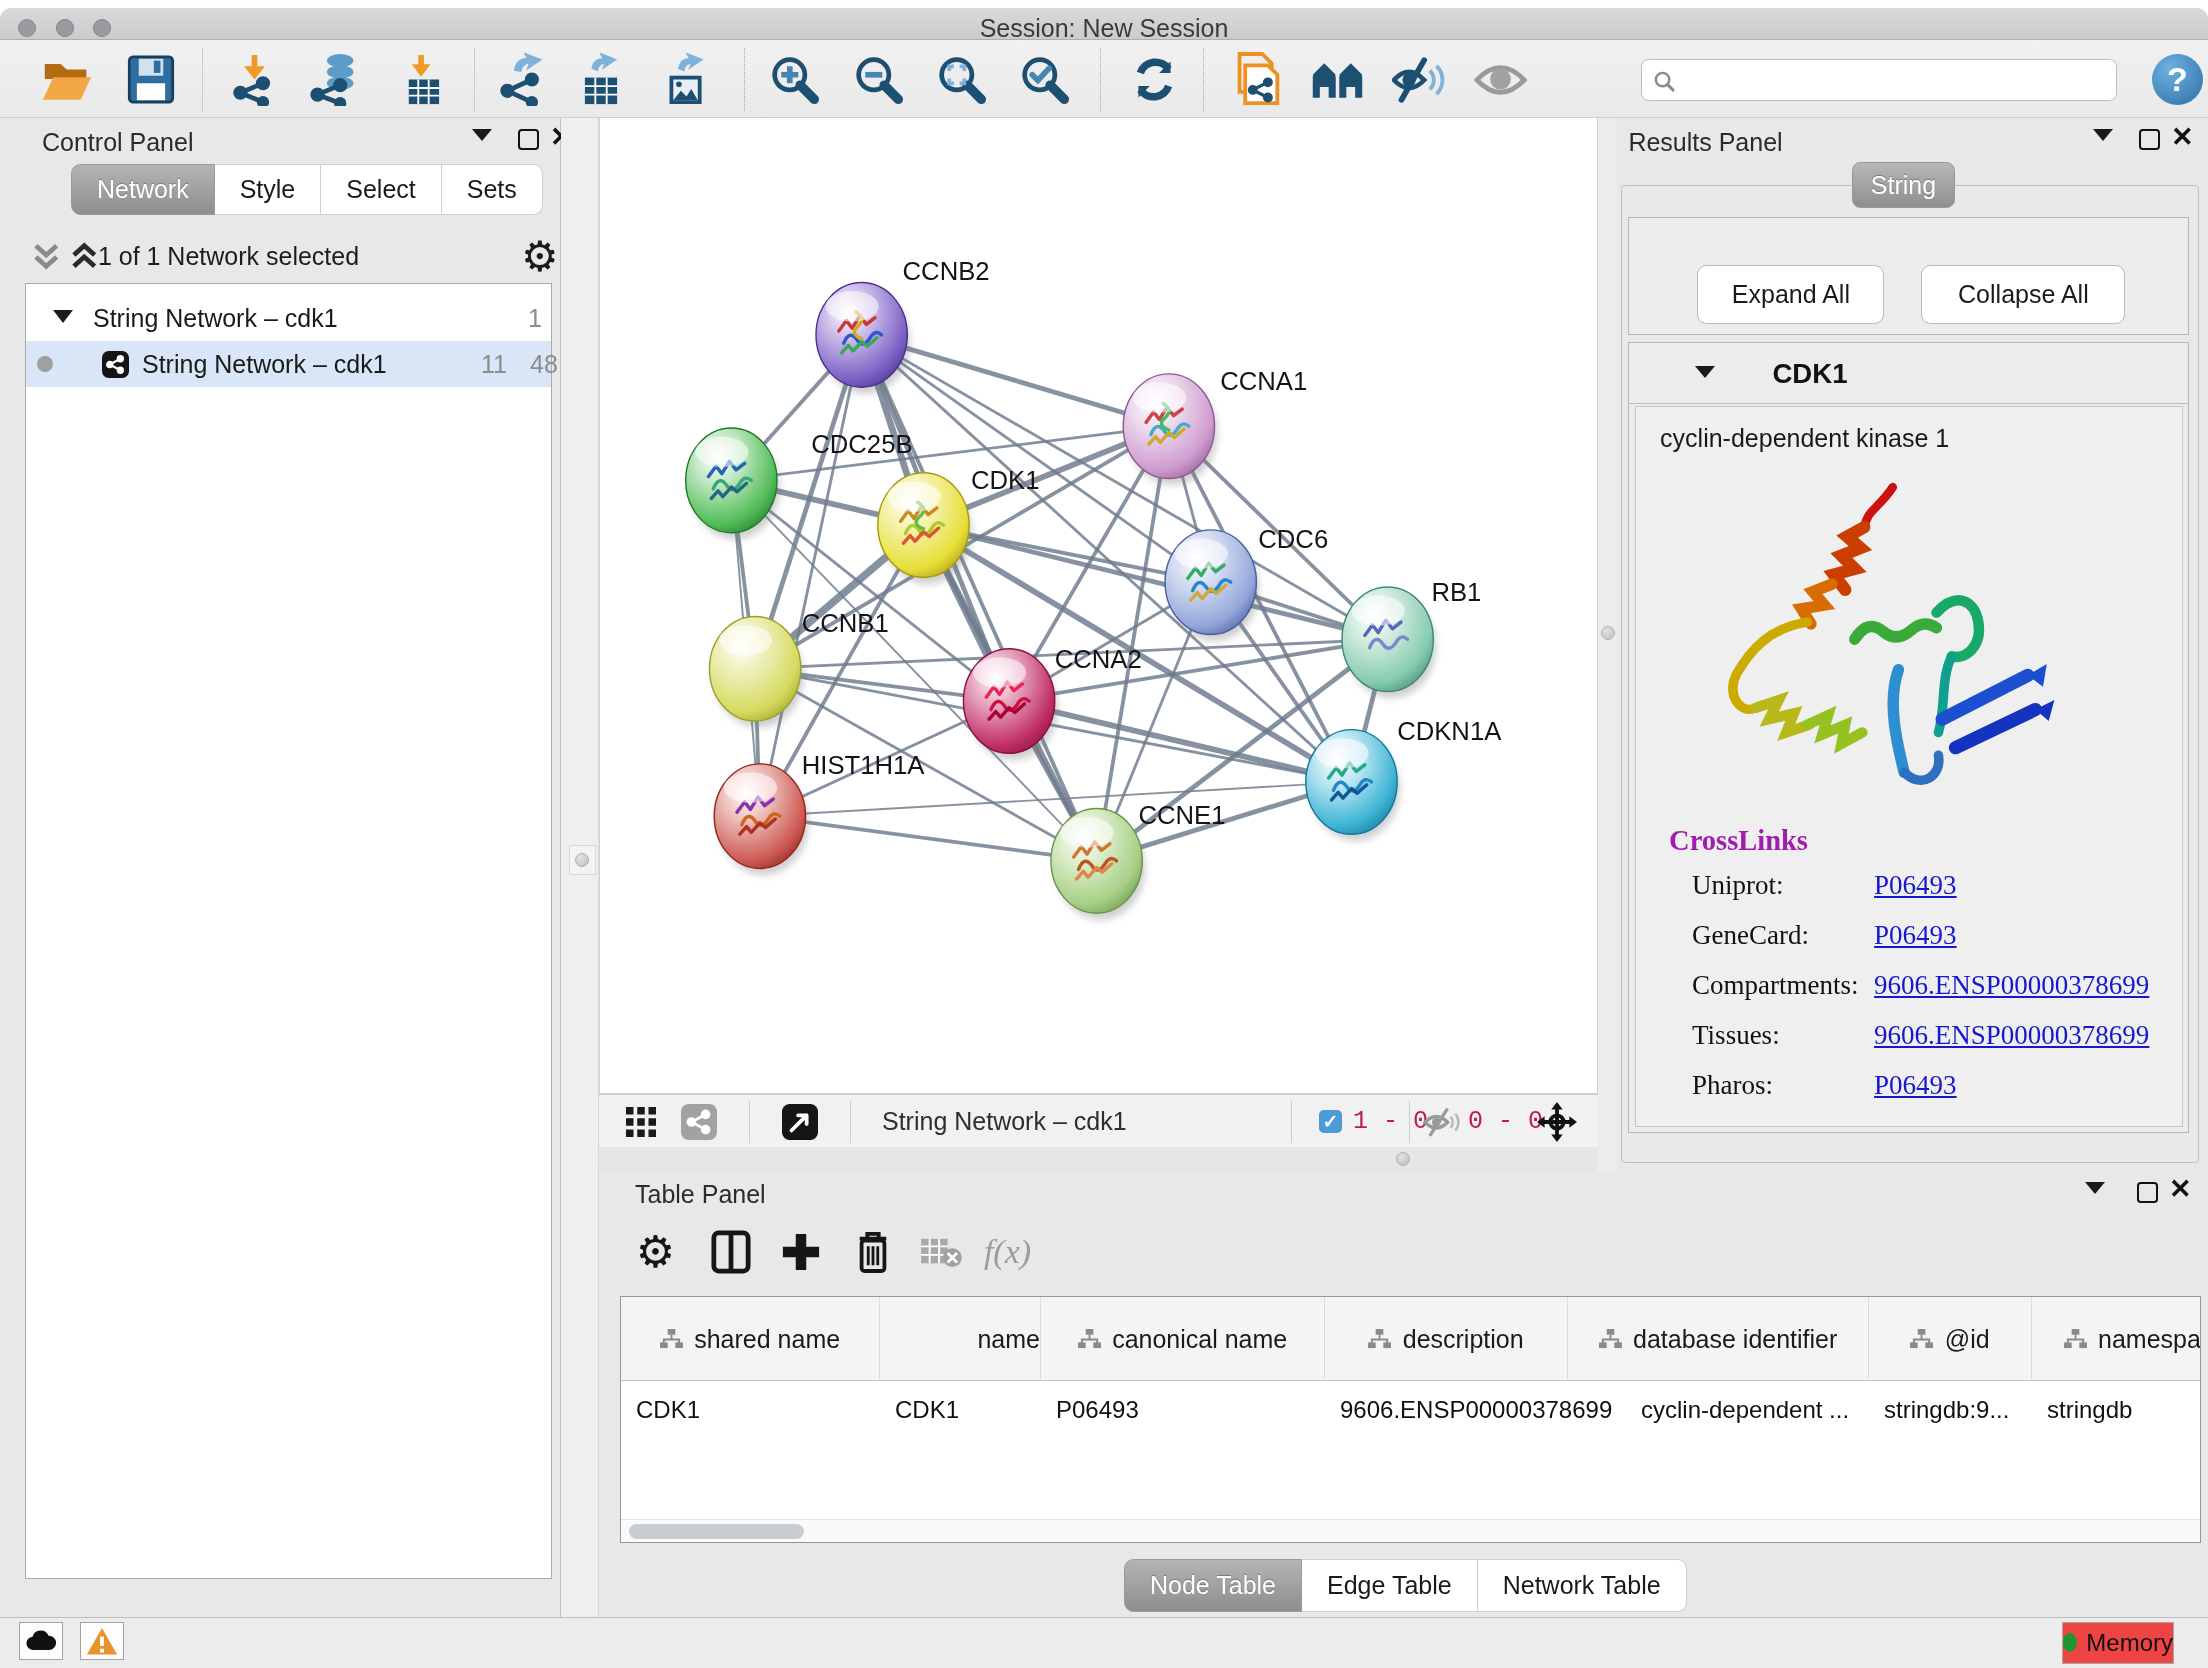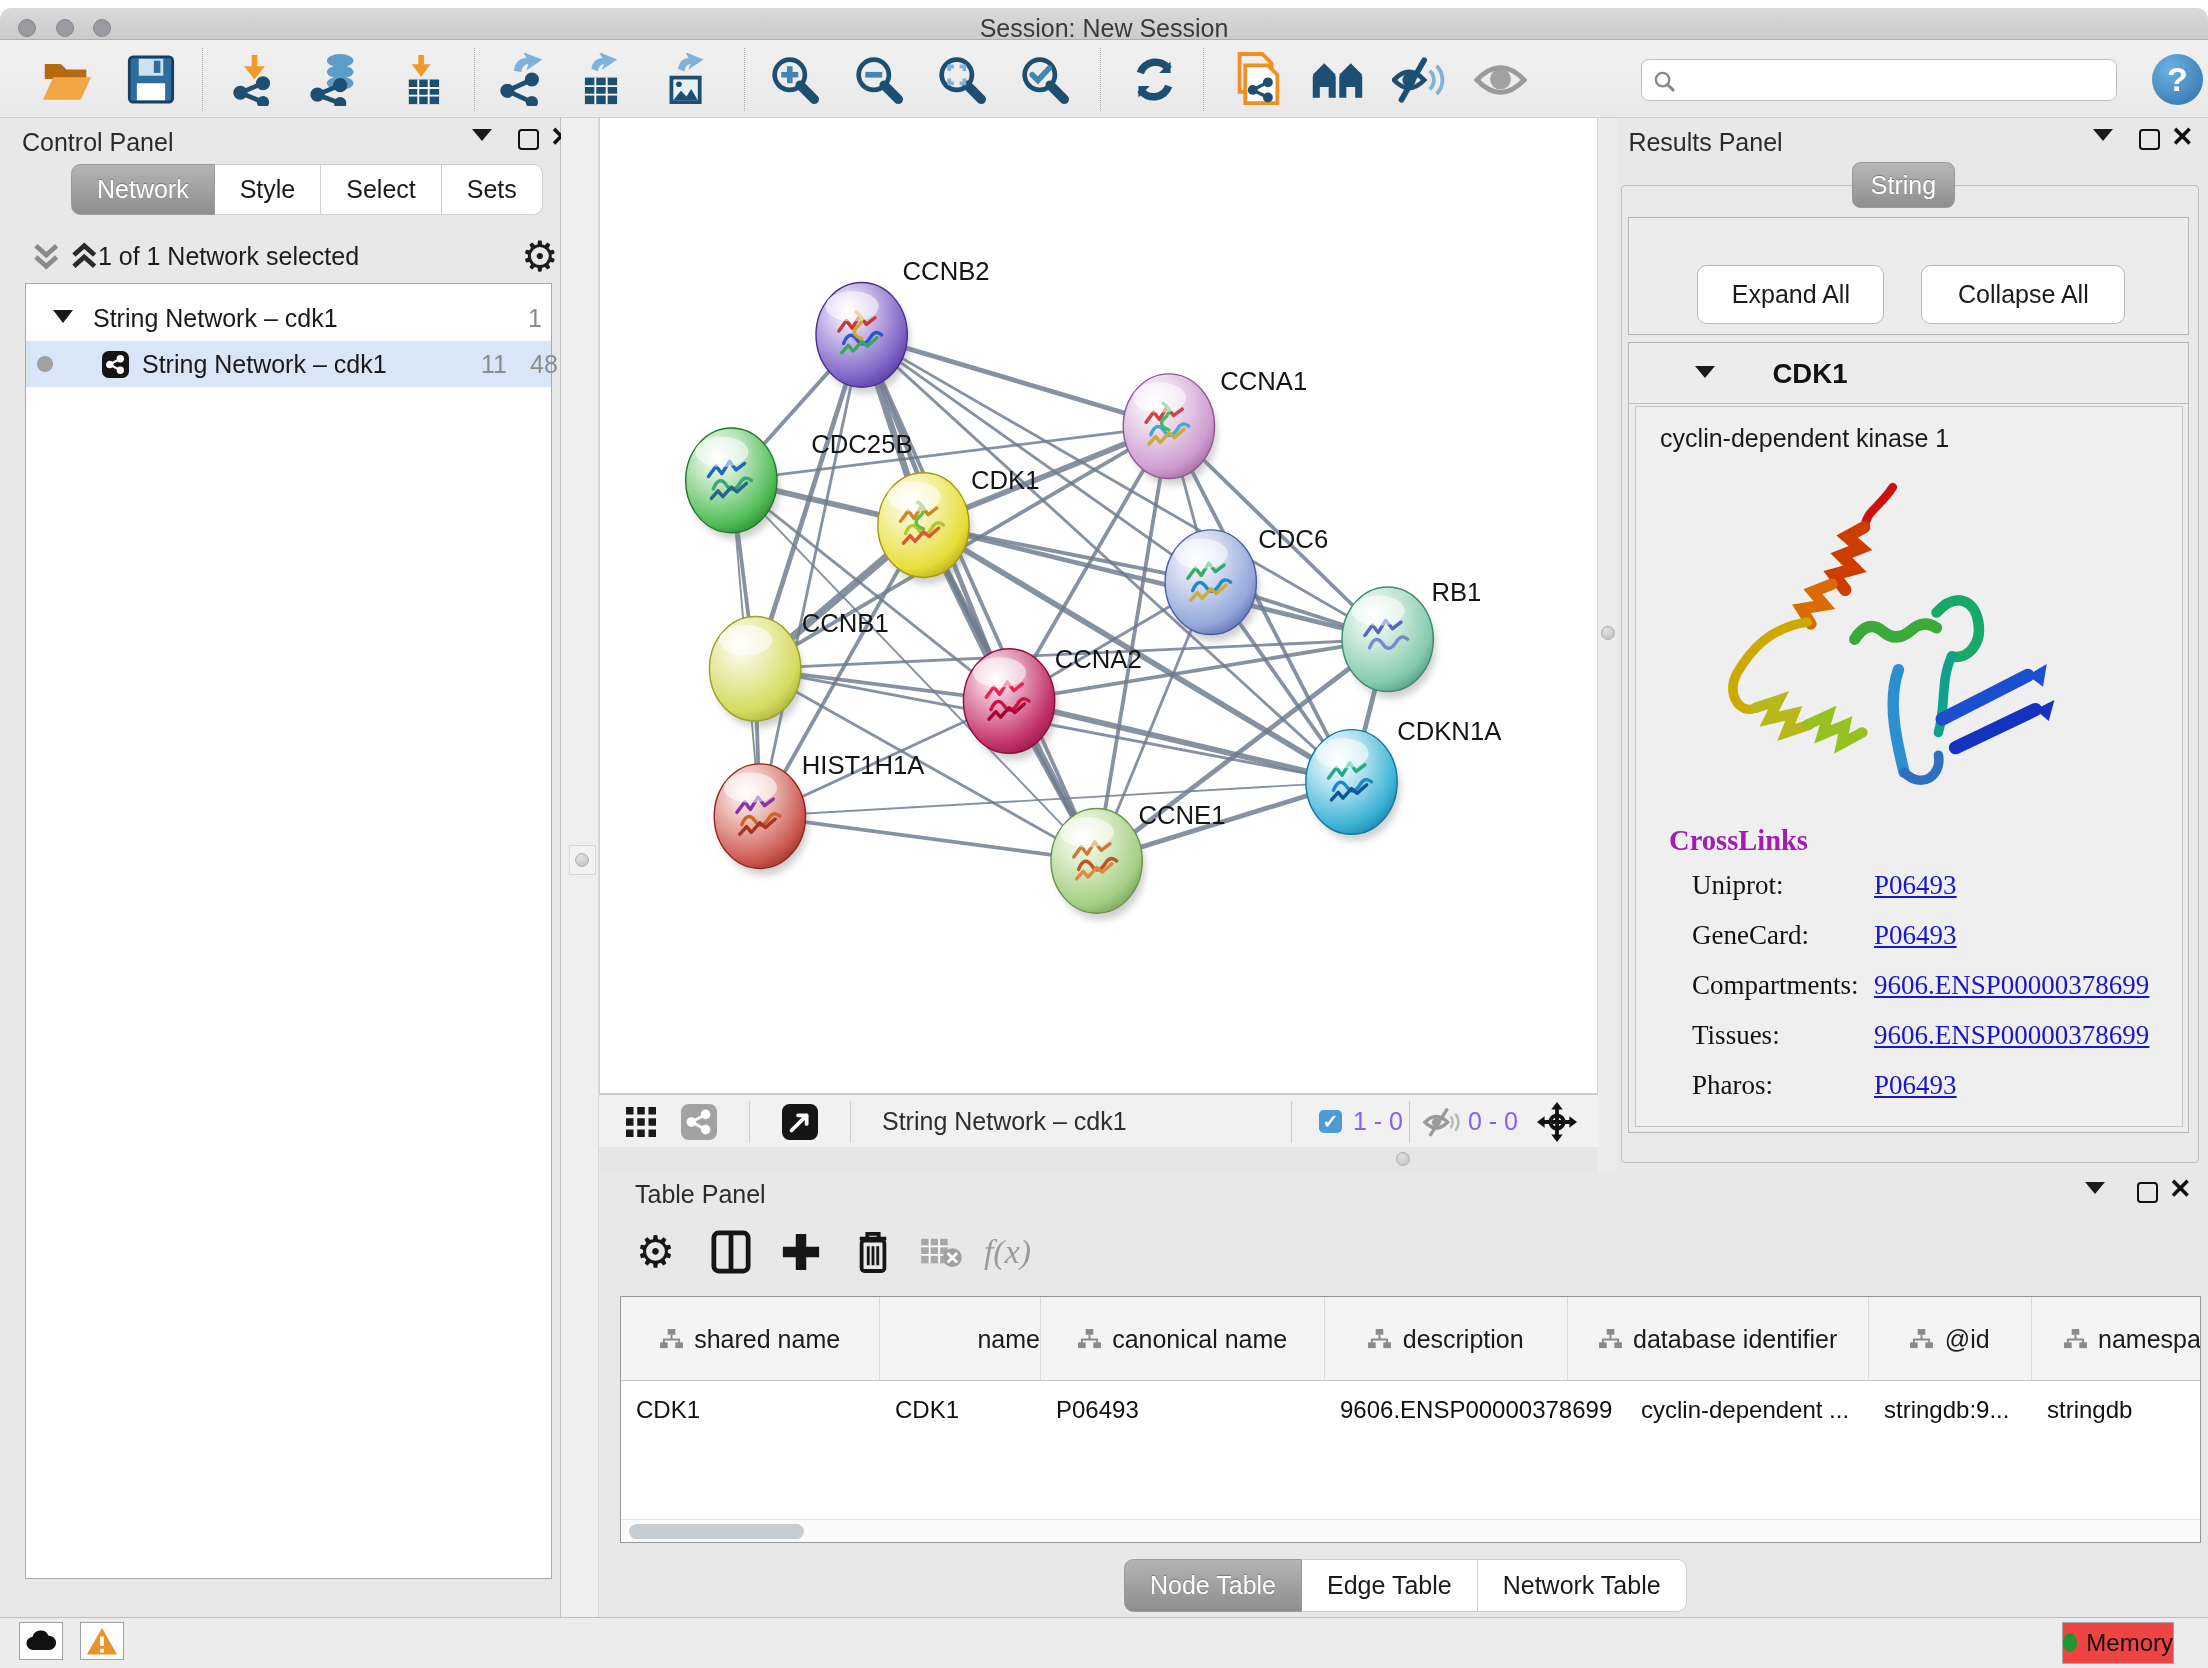--- a/index.html
+++ b/index.html
@@ -46,21 +46,21 @@
   .grip-sq { position:absolute; width:27px; height:30px; background:#f3f3f3; border:1px solid #d7d7d7; display:flex; align-items:center; justify-content:center; }
   .grip-dot { width:14.3px; height:14.3px; border-radius:50%; background:radial-gradient(circle at 35% 30%, #e2e2e2, #bdbdbd); border:1px solid #b0b0b0; }
   #split-right { left:1598px; top:118px; width:19px; height:1054px; background:#ececec; }
   #split-bottom { left:599px; top:1147px; width:999px; height:25px; background:#e6e6e6; }
 
   
   #net-canvas { left:599px; top:118px; width:999px; height:976px; background:#ffffff; border:1px solid #d2d2d2; border-top:none;text-align:center; }
   #net-toolbar { left:599px; top:1094px; width:999px; height:53px; background:#f1f1f1; border-top:1px solid #c9c9c9; }
   .ntsep { position:absolute; top:5.7px; height:42px; border-left:1px solid #cccccc; }
   #net-title { position:absolute; left:283px; top:12.4px; font-size:25px; color:#2e2e2e; }
-  .ntgray { color:#8b5cf6; font-size:25px; position:absolute; top:12.4px; }
+  .ntgray { color:#be185d; font-size:25px; position:absolute; top:12.4px;font-family:Liberation Mono, monospace; }
   #net-checkbox { position:absolute; left:720px; top:15px; width:23px; height:23px; background:#4d9bd5; border-radius:4.8px; color:#fff; font-size:19px; font-weight:bold; text-align:center; line-height:23px; }
 
   
   #results-panel { left:1617px; top:118px; width:592px; height:1054px; background:#e8e8e8; }
   #rp-outer { position:absolute; left:3.8px; top:67px; width:578px; height:978px; background:#e9e9e9; border:1px solid #bfbfbf; border-radius:3.8px; }
   #rp-tab { position:absolute; left:235px; top:44px; width:103px; height:46px; background:linear-gradient(#b7b7b7,#8f8f8f); border:1px solid #979797; border-radius:8.6px; color:#fff; font-size:25px; text-align:center; line-height:44px; text-shadow:0 -1px 1px #777; z-index:3; }
   #rp-btnbox { position:absolute; left:11.4px; top:99px; width:561px; height:118px; background:#ececec; border:1px solid #b6b6b6; }
   .rp-btn { position:absolute; top:47px; height:59px; background:#ffffff; border:1px solid #b9b9b9; border-radius:9.5px; font-size:25px; color:#1a1a1a; display:flex; align-items:center; justify-content:center; }
   #rp-genebox { position:absolute; left:11.4px; top:224px; width:561px; height:791px; background:#ececec; border:1px solid #b6b6b6; }
   #rp-genehdr { position:absolute; left:0; top:0; width:100%; height:61px; border-bottom:1px solid #bdbdbd; }
@@ -274,21 +274,21 @@
     <div id="search-box" title="">
       <svg width="23" height="23" viewBox="0 0 24 24">
           <circle cx="10" cy="10" r="7" fill="none" stroke="#8a8a8a" stroke-width="2.5"></circle>
           <path d="M15 15 L21 21" stroke="#8a8a8a" stroke-width="3" stroke-linecap="round"></path>
         </svg>
     </div>
     <div id="help-btn">?</div>
   </div>
 
   <div id="control-panel" class="abs">
-    <div class="panel-title abs" style="left:22px; top:9.5px;">Control Panel</div>
+    <div class="panel-title abs" style="left:42px; top:9.5px;">Control Panel</div>
     <div class="win-ic tri-down" style="left:472px"></div>
     <div class="win-ic sq" style="left:518px"></div>
     <div class="win-ic xx" style="left:550px; top:8.6px">✕</div>
 
     <div class="tabbar" style="left:71px; top:46px;">
       <div class="tab sel">Network</div>
       <div class="tab">Style</div>
       <div class="tab">Select</div>
       <div class="tab">Sets</div>
     </div>

